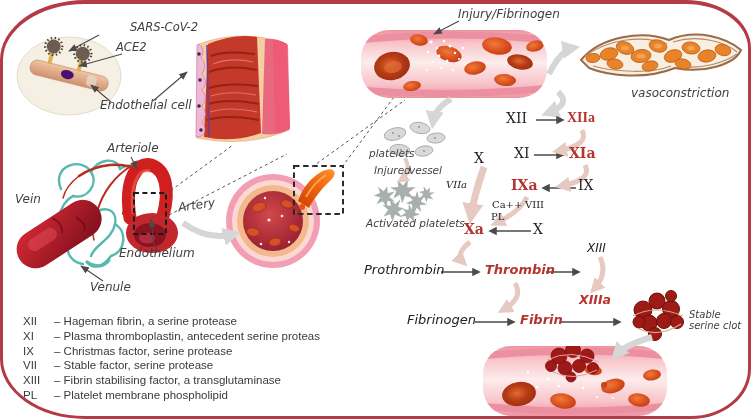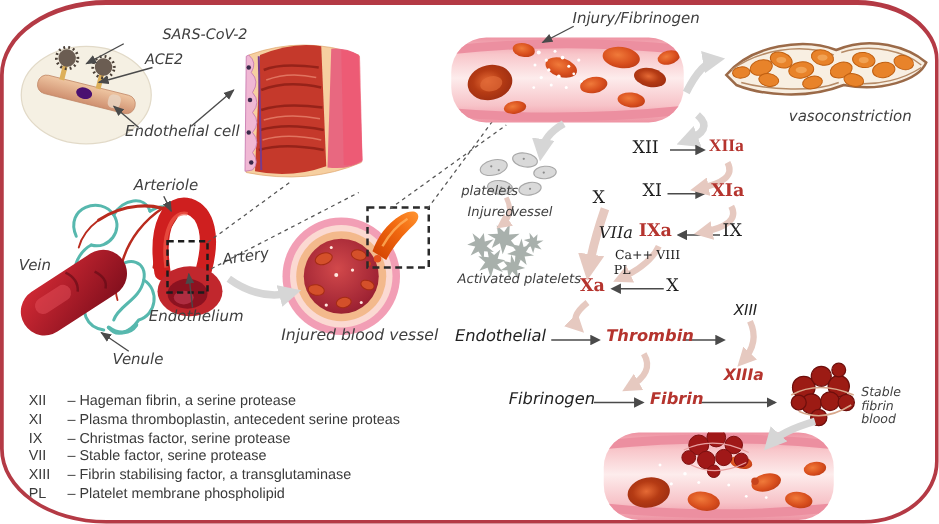--- a/index.html
+++ b/index.html
@@ -377,54 +377,53 @@
     <path d="M597,253 Q605,270 591,285" stroke-width="5" marker-end="url(#mPink)"></path>
     <path d="M402,154 Q409,168 398,176" stroke-width="4" marker-end="url(#mPink)"></path>
   </g>
 </svg>
 
 <span class="lbl" style="left:88px;top:17px;font-size:11.5px;margin-left:39px;">SARS-CoV-2</span>
 <span class="lbl" style="left:113px;top:37px;font-size:11.5px;text-align:right;">ACE2</span>
 <span class="lbl" style="left:97px;top:95px;font-size:12px;">Endothelial cell</span>
 
 <span class="lbl" style="left:104px;top:138px;font-size:12px;">Arteriole</span>
-<span class="lbl" style="left:12px;top:202px;font-size:12px;">Vein</span>
+<span class="lbl" style="left:12px;top:189px;font-size:12px;">Vein</span>
 <span class="lbl" style="left:175px;top:195px;font-size:12px;transform:rotate(-8deg);">Artery</span>
 <span class="lbl" style="left:116px;top:243px;font-size:12px;">Endothelium</span>
 <span class="lbl" style="left:87px;top:277px;font-size:12px;">Venule</span>
-<span class="lbl" style="left:222px;top:257px;font-size:12.5px;">Injured blood vessel</span>
 
 <span class="lbl" style="left:455px;top:4px;font-size:12px;">Injury/Fibrinogen</span>
 <span class="lbl" style="left:628px;top:83px;font-size:12px;">vasoconstriction</span>
 
 <span class="lbl" style="left:366px;top:144px;font-size:10.5px;">platelets</span>
 <span class="lbl" style="left:371px;top:161px;font-size:10.5px;">Injured</span>
 <span class="lbl" style="left:406px;top:161px;font-size:10.5px;">vessel</span>
 <span class="lbl" style="left:363px;top:214px;font-size:10.5px;">Activated platelets</span>
 
 <span class="roman" style="left:503px;top:107px;font-size:14px;">XII</span>
 <span class="roman act" style="left:564px;top:107px;font-size:14px;font-family:Liberation Serif, serif;">XIIa</span>
 <span class="roman" style="left:511px;top:142px;font-size:14px;">XI</span>
 <span class="roman act" style="left:566px;top:142px;font-size:14px;">XIa</span>
 <span class="roman" style="left:471px;top:147px;font-size:14px;">X</span>
 <span class="roman act" style="left:508px;top:174px;font-size:14px;">IXa</span>
 <span class="roman" style="left:575px;top:174px;font-size:14px;">IX</span>
-<span class="roman" style="left:443px;top:176px;font-size:13px;font-style:italic;margin-left:33px;">VIIa</span>
+<span class="roman" style="left:443px;top:176px;font-size:10px;font-style:italic;">VIIa</span>
 <span class="roman small" style="left:489px;top:196px;">Ca++</span>
 <span class="roman small" style="left:522px;top:196px;">VIII</span>
 <span class="roman small" style="left:488px;top:208px;">PL</span>
 <span class="roman act" style="left:461px;top:218px;font-size:14px;">Xa</span>
 <span class="roman" style="left:530px;top:218px;font-size:14px;">X</span>
 <span class="lbl" style="left:584px;top:238px;font-size:12px;color:#222;">XIII</span>
 <span class="lbl act" style="left:576px;top:289px;font-size:12.5px;">XIIIa</span>
-<span class="lbl" style="left:361px;top:259px;font-size:13px;color:#222;">Endothelial</span>
+<span class="lbl" style="left:361px;top:259px;font-size:13px;color:#222;">Prothrombin</span>
 <span class="lbl act" style="left:482px;top:259px;font-size:13px;">Thrombin</span>
 <span class="lbl" style="left:404px;top:309px;font-size:13px;color:#222;">Fibrinogen</span>
 <span class="lbl act" style="left:517px;top:309px;font-size:13px;">Fibrin</span>
-<span class="lbl wrap2" style="left:686px;top:306px;font-size:10px;">Stable fibrin blood</span>
+<span class="lbl wrap2" style="left:686px;top:306px;font-size:10px;">Stable serine clot</span>
 
 <div class="legend">
   <div class="row">
         <span class="code">XII</span>
         <span class="desc">– Hageman fibrin, a serine protease</span>
       </div>
   <div class="row">
         <span class="code">XI</span>
         <span class="desc">– Plasma thromboplastin, antecedent serine proteas</span>
       </div>

